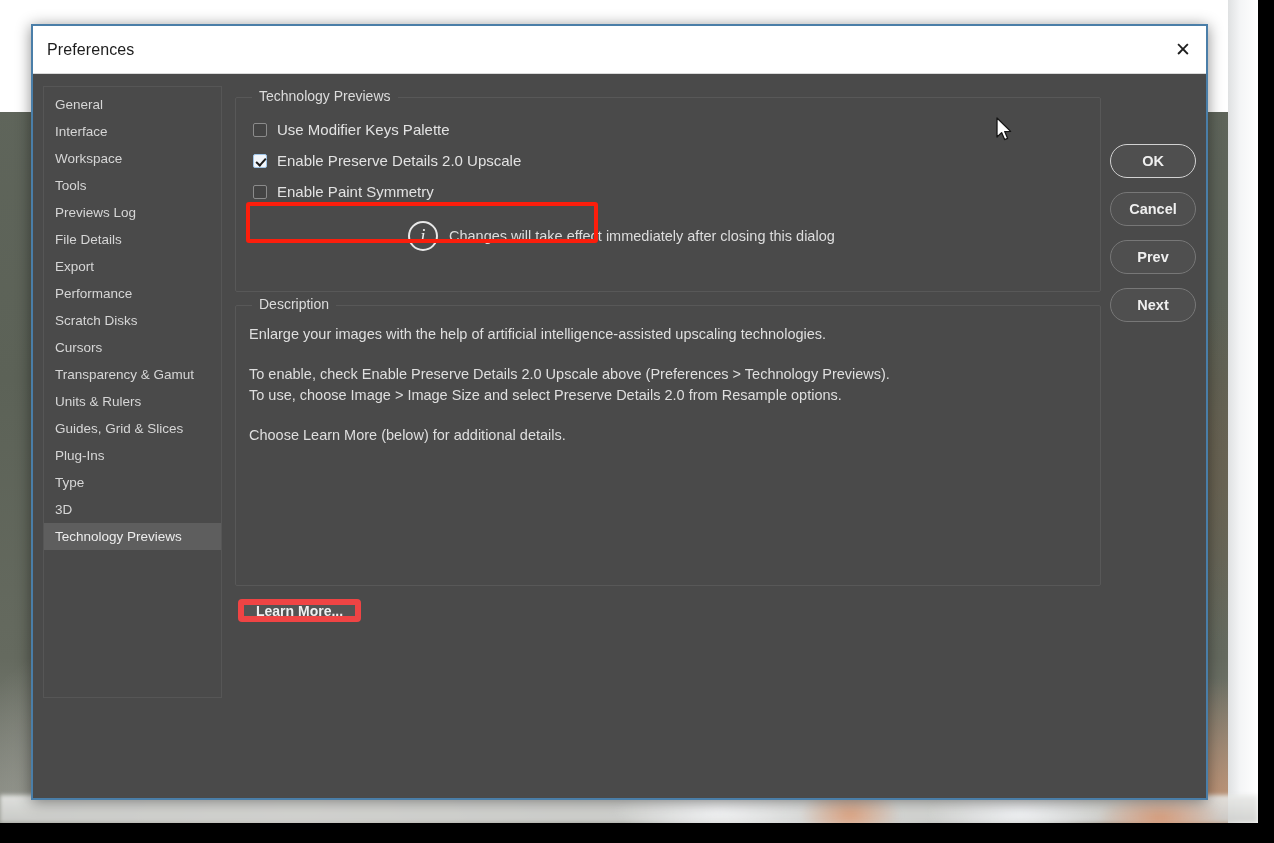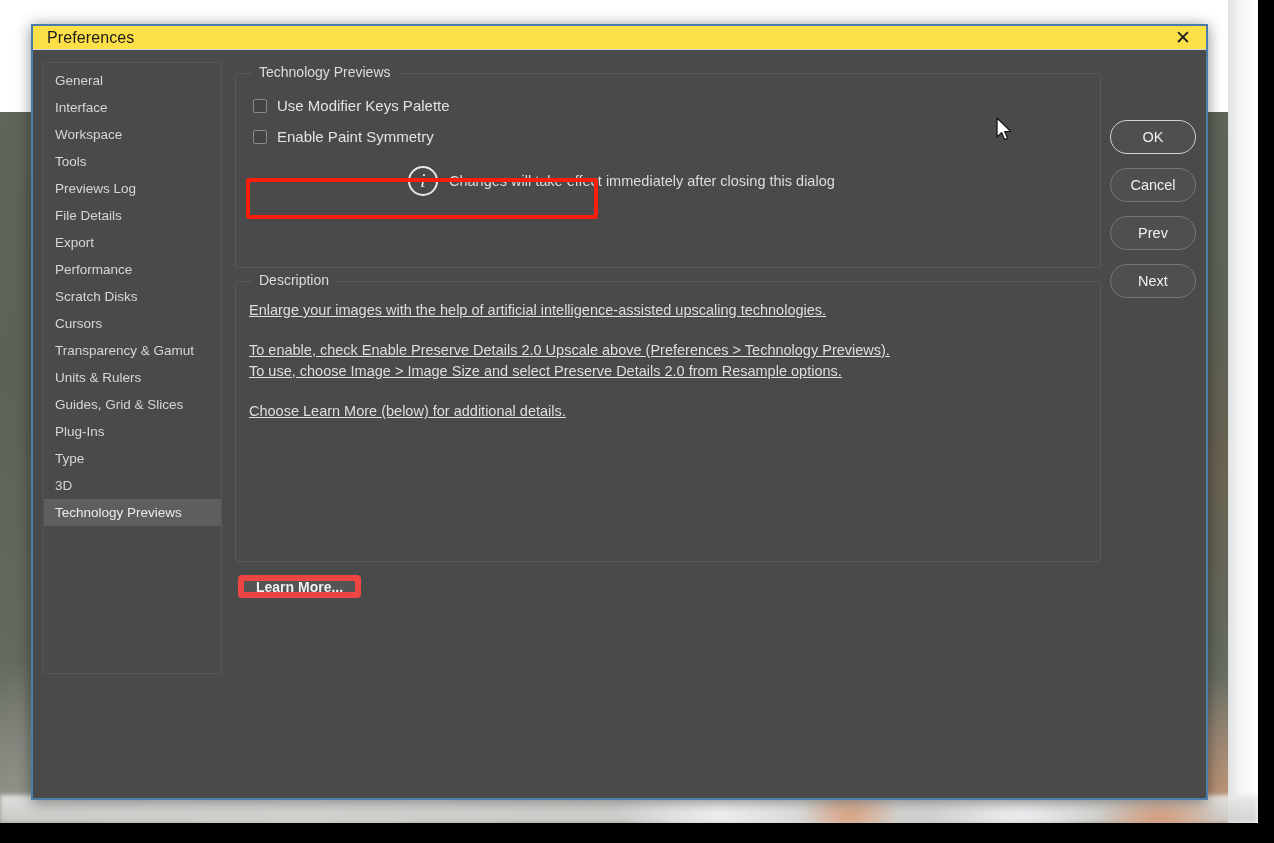--- a/index.html
+++ b/index.html
@@ -77,22 +77,22 @@
   .dialog {
     position: absolute;
     left: 31px; top: 24px;
     width: 1177px; height: 776px;
     border: 2px solid #4a7ea8;
     box-sizing: border-box;
     background: #4a4a4a;
     box-shadow: 0 2px 14px rgba(0,0,0,0.45);
   }
   .titlebar {
-    height: 24px;
-    background: #fde047;
+    height: 48px;
+    background: #ffffff;
     border-bottom: 1px solid #d9d9d9;
     display: flex;
     align-items: center;
     box-sizing: border-box;
   }
   .title-text {
     margin-left: 14px;
     font-size: 16px;
     color: #1d1d1d;
     letter-spacing: 0.1px;
@@ -246,21 +246,21 @@
     padding: 18px 0 0 0;
   }
   .desc-body {
     padding: 0 14px 0 13px;
     font-size: 14.5px;
     line-height: 21px;
     color: #dfdfdf;
   }
   .desc-p { margin: 0 0 19px 0; }
   .desc-p:last-child { margin-bottom: 5px; }
-  .desc-line { display: block; text-decoration: underline; }
+  .desc-line { display: block; }
 
   .learn-more {
     position: absolute;
     left: 3px; top: 513px;
     min-width: 122px;
     height: 23px;
     background: #545454;
     border: 6px solid #ef4444;
     border-radius: 4px;
     color: #f0f0f0;
@@ -275,20 +275,21 @@
   }
 
   
   .btncol {
     position: absolute;
     right: 0px; top: 58px;
     width: 86px;
     display: flex;
     flex-direction: column;
     gap: 14px;
+    font-weight: bold;
   }
   .pill {
     height: 34px;
     border-radius: 17px;
     border: 1px solid #777777;
     background: #4f4f4f;
     color: #efefef;
     font-size: 14.5px;
     display: flex;
     align-items: center;
@@ -385,20 +386,24 @@
       <div class="content">
 
         <div class="groupbox gb-tech">
           <div class="legend">Technology Previews</div>
 
           <div class="check-row">
             <span class="cb"></span>
             <span>Use Modifier Keys Palette</span>
           </div>
 
+          <div class="check-row">
+            <span class="cb checked"></span>
+            <span>Enable Preserve Details 2.0 Upscale</span>
+          </div>
 
           <div class="check-row">
             <span class="cb"></span>
             <span>Enable Paint Symmetry</span>
           </div>
 
           <div class="info-row">
             <div class="info-icon">i</div>
             <div class="info-text">Changes will take effect immediately after closing this dialog</div>
           </div>

